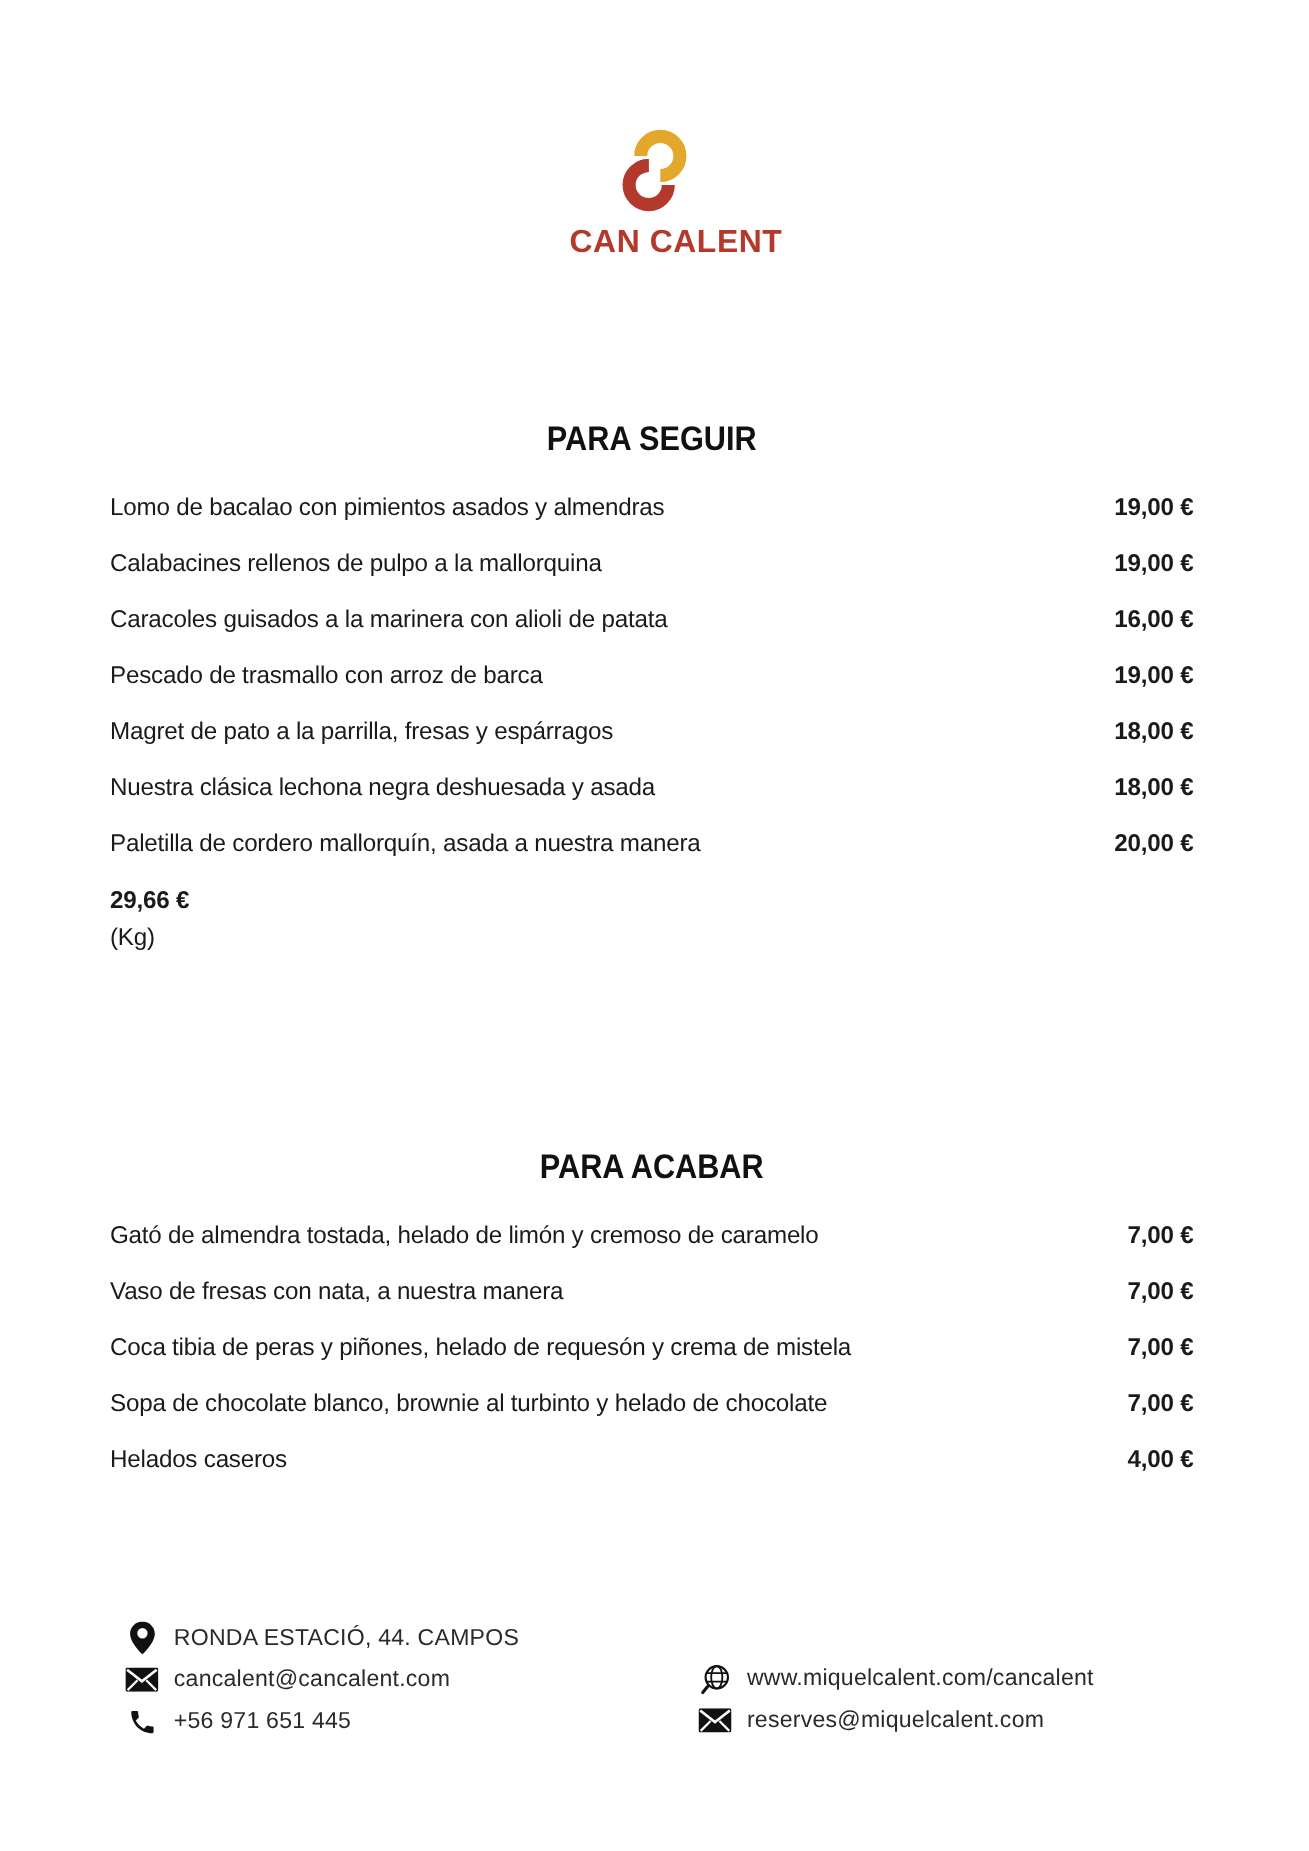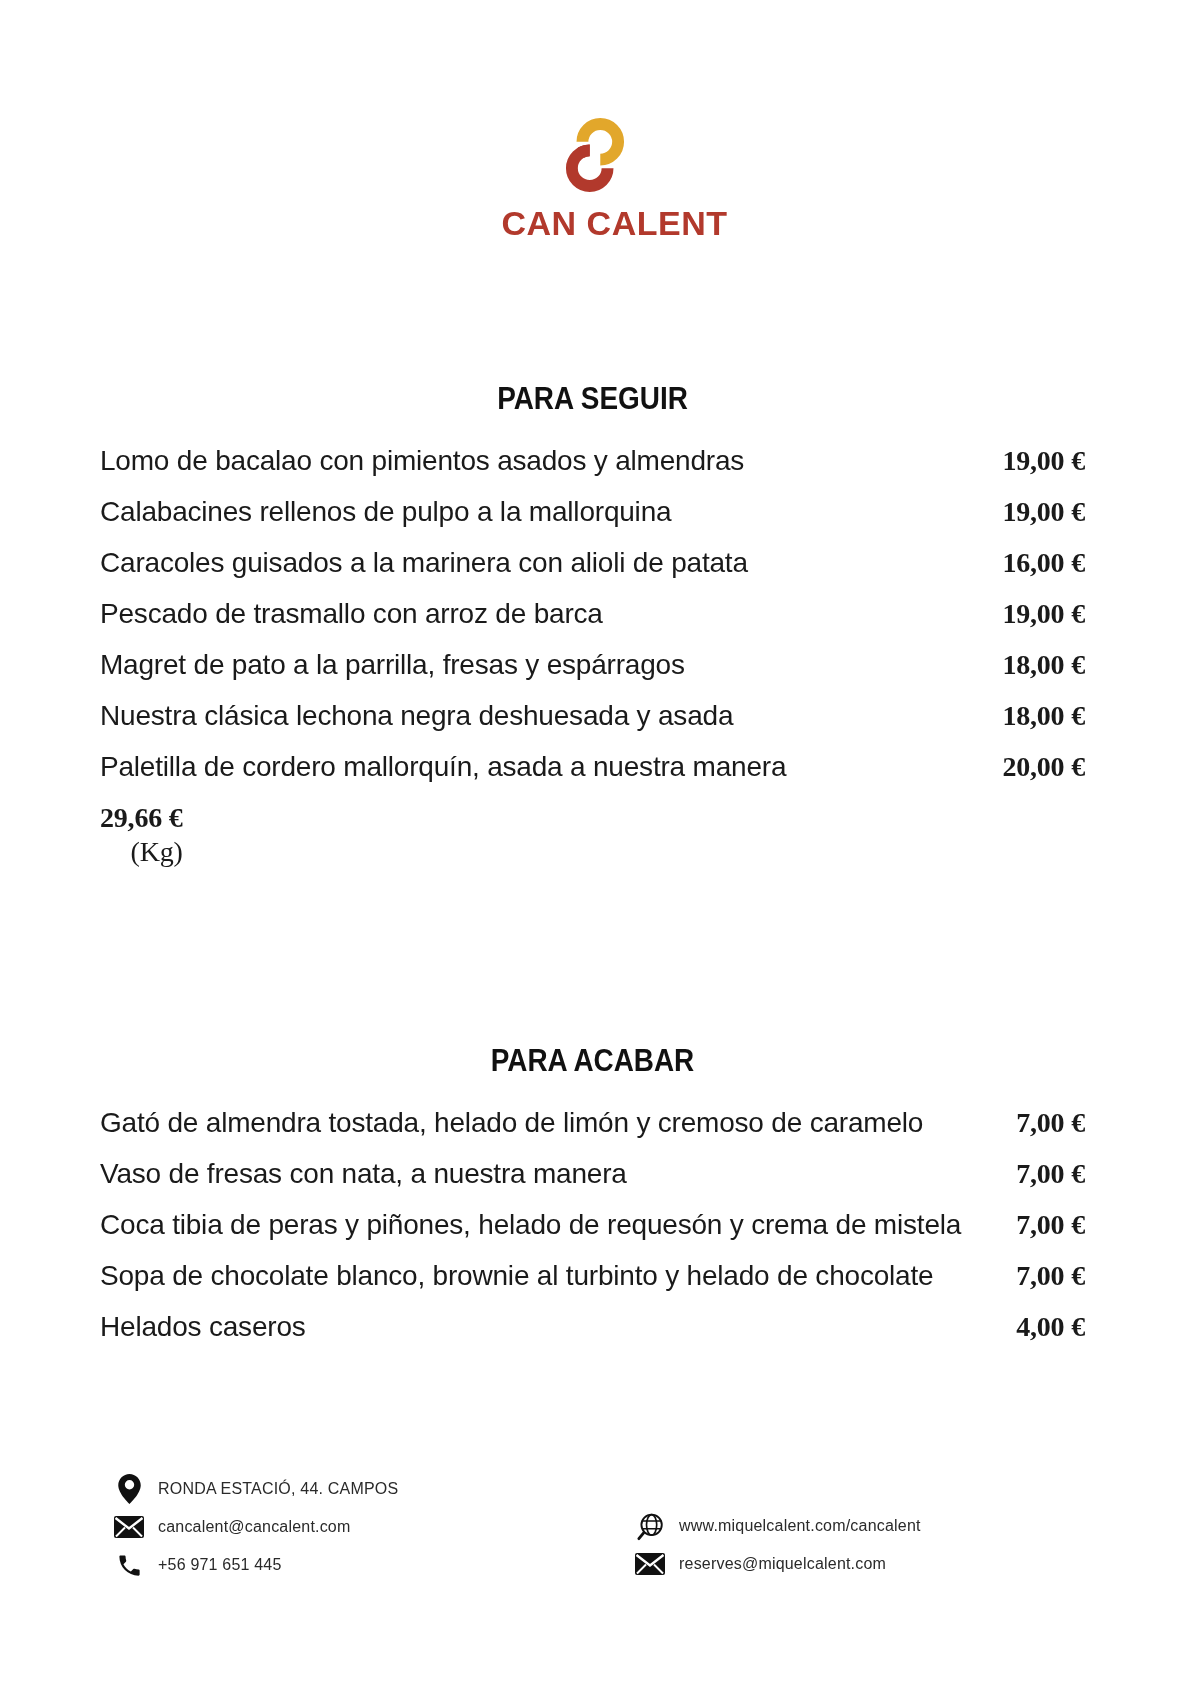--- a/index.html
+++ b/index.html
@@ -13,21 +13,21 @@
     margin: 0 auto;
     background: #ffffff;
     overflow: hidden;
   }
 
   
   .logo { position: absolute; top: 112px; left: 0; right: 0; text-align: center; }
   .logo-mark { display: block; margin: 0 auto; }
   .brand-name {
     margin-top: 6px;
-    font-size: 34px;
+    font-size: 29px;
     font-weight: 700;
     letter-spacing: 0.5px;
     color: #b2392c;
     margin-left: 39px;
   }
 
   
   .menu-section { position: absolute; left: 100px; width: 985px; }
   .section-0 { top: 381px; }
   .section-1 { top: 1022px; margin-top: 21px; }
@@ -40,40 +40,40 @@
     transform: scaleX(0.9);
     transform-origin: center;
     margin-bottom: 31px;
   }
 
   .menu-row {
     display: flex;
     justify-content: space-between;
     align-items: flex-start;
     margin-bottom: 25px;
-    font-size: 28px;
+    font-size: 22px;
     line-height: 26px;
     letter-spacing: -0.2px;
   }
   .menu-row .item-name { text-align: left; padding-right: 30px; }
-  .price-block { text-align: right; white-space: nowrap; font-family: Liberation Serif, serif; }
+  .price-block { white-space: nowrap; }
   .item-price { font-weight: 700; }
   .item-note { font-weight: 400; margin-top: 8px; }
 
   
   .footer-block { position: absolute; }
   .footer-left  { left: 112px; top: 1474px; }
   .footer-right { left: 633px; top: 1511px; }
 
   .footer-row {
     display: flex;
     align-items: center;
     height: 30px;
     margin-bottom: 8px;
-    font-size: 16px;
+    font-size: 21px;
     color: #2a2a2a;
     letter-spacing: 0.2px;
   }
   .footer-icon {
     width: 34px;
     display: flex;
     justify-content: center;
     align-items: center;
     margin-right: 12px;
     flex: 0 0 34px;

